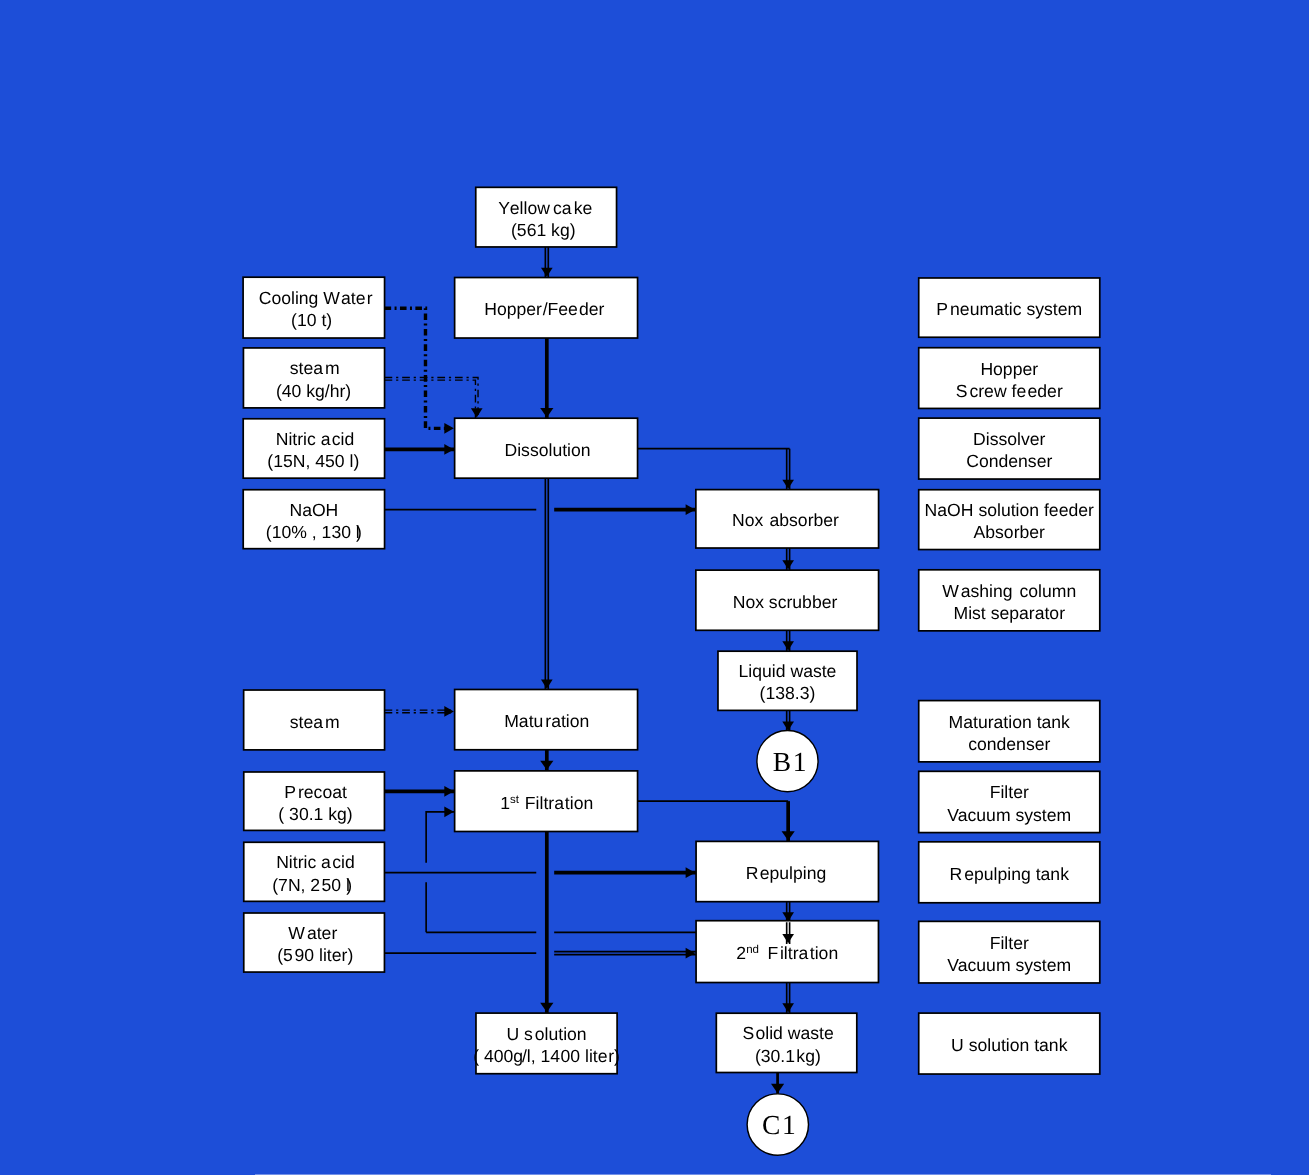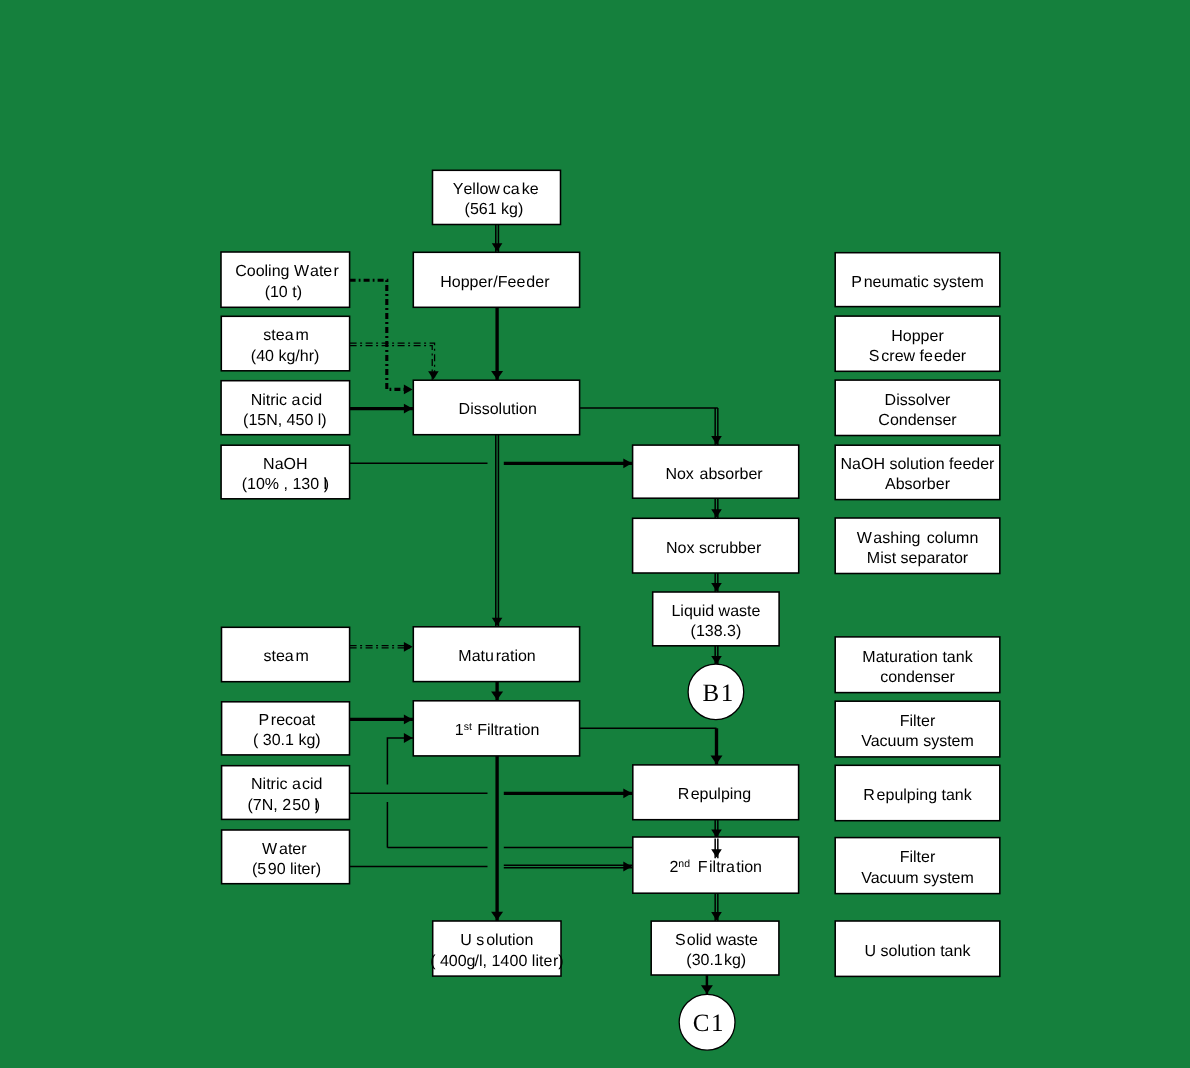--- a/index.html
+++ b/index.html
@@ -1,20 +1,20 @@
 <!DOCTYPE html>
 <html><head>
 <meta charset="utf-8">
 <title>Process flow diagram</title>
 <style>
   html,body{margin:0;padding:0;background:#ffffff;}
   body{width:1190px;height:1068px;overflow:hidden;
        font-family:"Liberation Sans",sans-serif;color:#000;
        -webkit-font-smoothing:antialiased;text-rendering:geometricPrecision;}
-  #sheet{position:relative;width:1190px;height:1068px;background:#15803d;}
+  #sheet{position:relative;width:1190px;height:1068px;background:#1d4ed8;}
   svg#flow{position:absolute;left:0;top:0;width:1190px;height:1068px;
            shape-rendering:geometricPrecision;}
   .bx{fill:#ffffff;stroke:#000000;stroke-width:1.55;}
   .cir{fill:#ffffff;stroke:#000000;stroke-width:1.3;}
   .ln{fill:none;stroke:#000000;stroke-linecap:butt;}
   .thin{stroke-width:1.5;}
   .med{stroke-width:2.5;}
   .thick{stroke-width:3.35;}
   .dashdot{stroke-width:3.1;stroke-dasharray:6.0 3.1 1.8 3.1;}
   .dash2{stroke-width:1.25;stroke-dasharray:7.0 3.5 2.0 3.5;}

